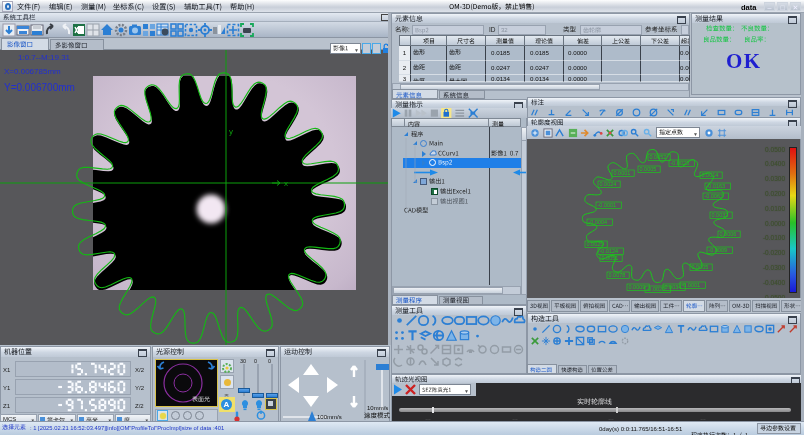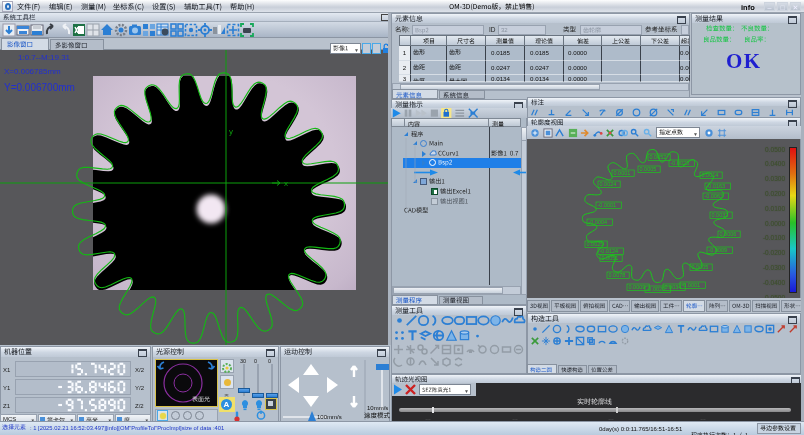--- a/index.html
+++ b/index.html
@@ -85,21 +85,21 @@
         <use href="#u006F" x="565.0"></use>
         <use href="#u7248" x="625.6"></use>
         <use href="#uFF0C" x="725.6"></use>
         <use href="#u7981" x="825.6"></use>
         <use href="#u6B62" x="925.6"></use>
         <use href="#u9500" x="1025.6"></use>
         <use href="#u552E" x="1125.6"></use>
         <use href="#u0029" x="1225.6"></use>
       </g>
     </svg>
-    <div style="position:absolute;left:741px;top:3px;font-size:7.5px;line-height:9.5px;color:#000;font-weight:bold;white-space:nowrap;">info</div>
+    <div style="position:absolute;left:741px;top:3px;font-size:7.5px;line-height:9.5px;color:#000;font-weight:bold;white-space:nowrap;">data</div>
     <div style="position:absolute;left:764px;top:2px;width:11px;height:9px;color:#eef;font-size:7px;line-height:9px;text-align:center;background:linear-gradient(#d6dce5,#b9c2cf);border:1px solid #cdd4de;box-sizing:border-box;">–</div>
     <div style="position:absolute;left:777px;top:2px;width:11px;height:9px;color:#eef;font-size:7px;line-height:9px;text-align:center;background:linear-gradient(#d6dce5,#b9c2cf);border:1px solid #cdd4de;box-sizing:border-box;">□</div>
     <div style="position:absolute;left:790px;top:2px;width:11px;height:9px;color:#eef;font-size:7px;line-height:9px;text-align:center;background:linear-gradient(#d6dce5,#b9c2cf);border:1px solid #cdd4de;box-sizing:border-box;">✕</div>
     <div style="position:absolute;left:0;top:13px;width:390px;height:9px;background:linear-gradient(#e3e9f1,#c5cedb);border-bottom:1px solid #a5afbc;box-sizing:border-box;"></div>
     <svg style="position:absolute;left:3px;top:14px;" width="32.5" height="7.5" viewBox="0 0 500.0 115.0">
       <g fill="#222834">
         <use href="#u7CFB" x="0"></use>
         <use href="#u7EDF" x="100.0"></use>
         <use href="#u5DE5" x="200.0"></use>
         <use href="#u5177" x="300.0"></use>

